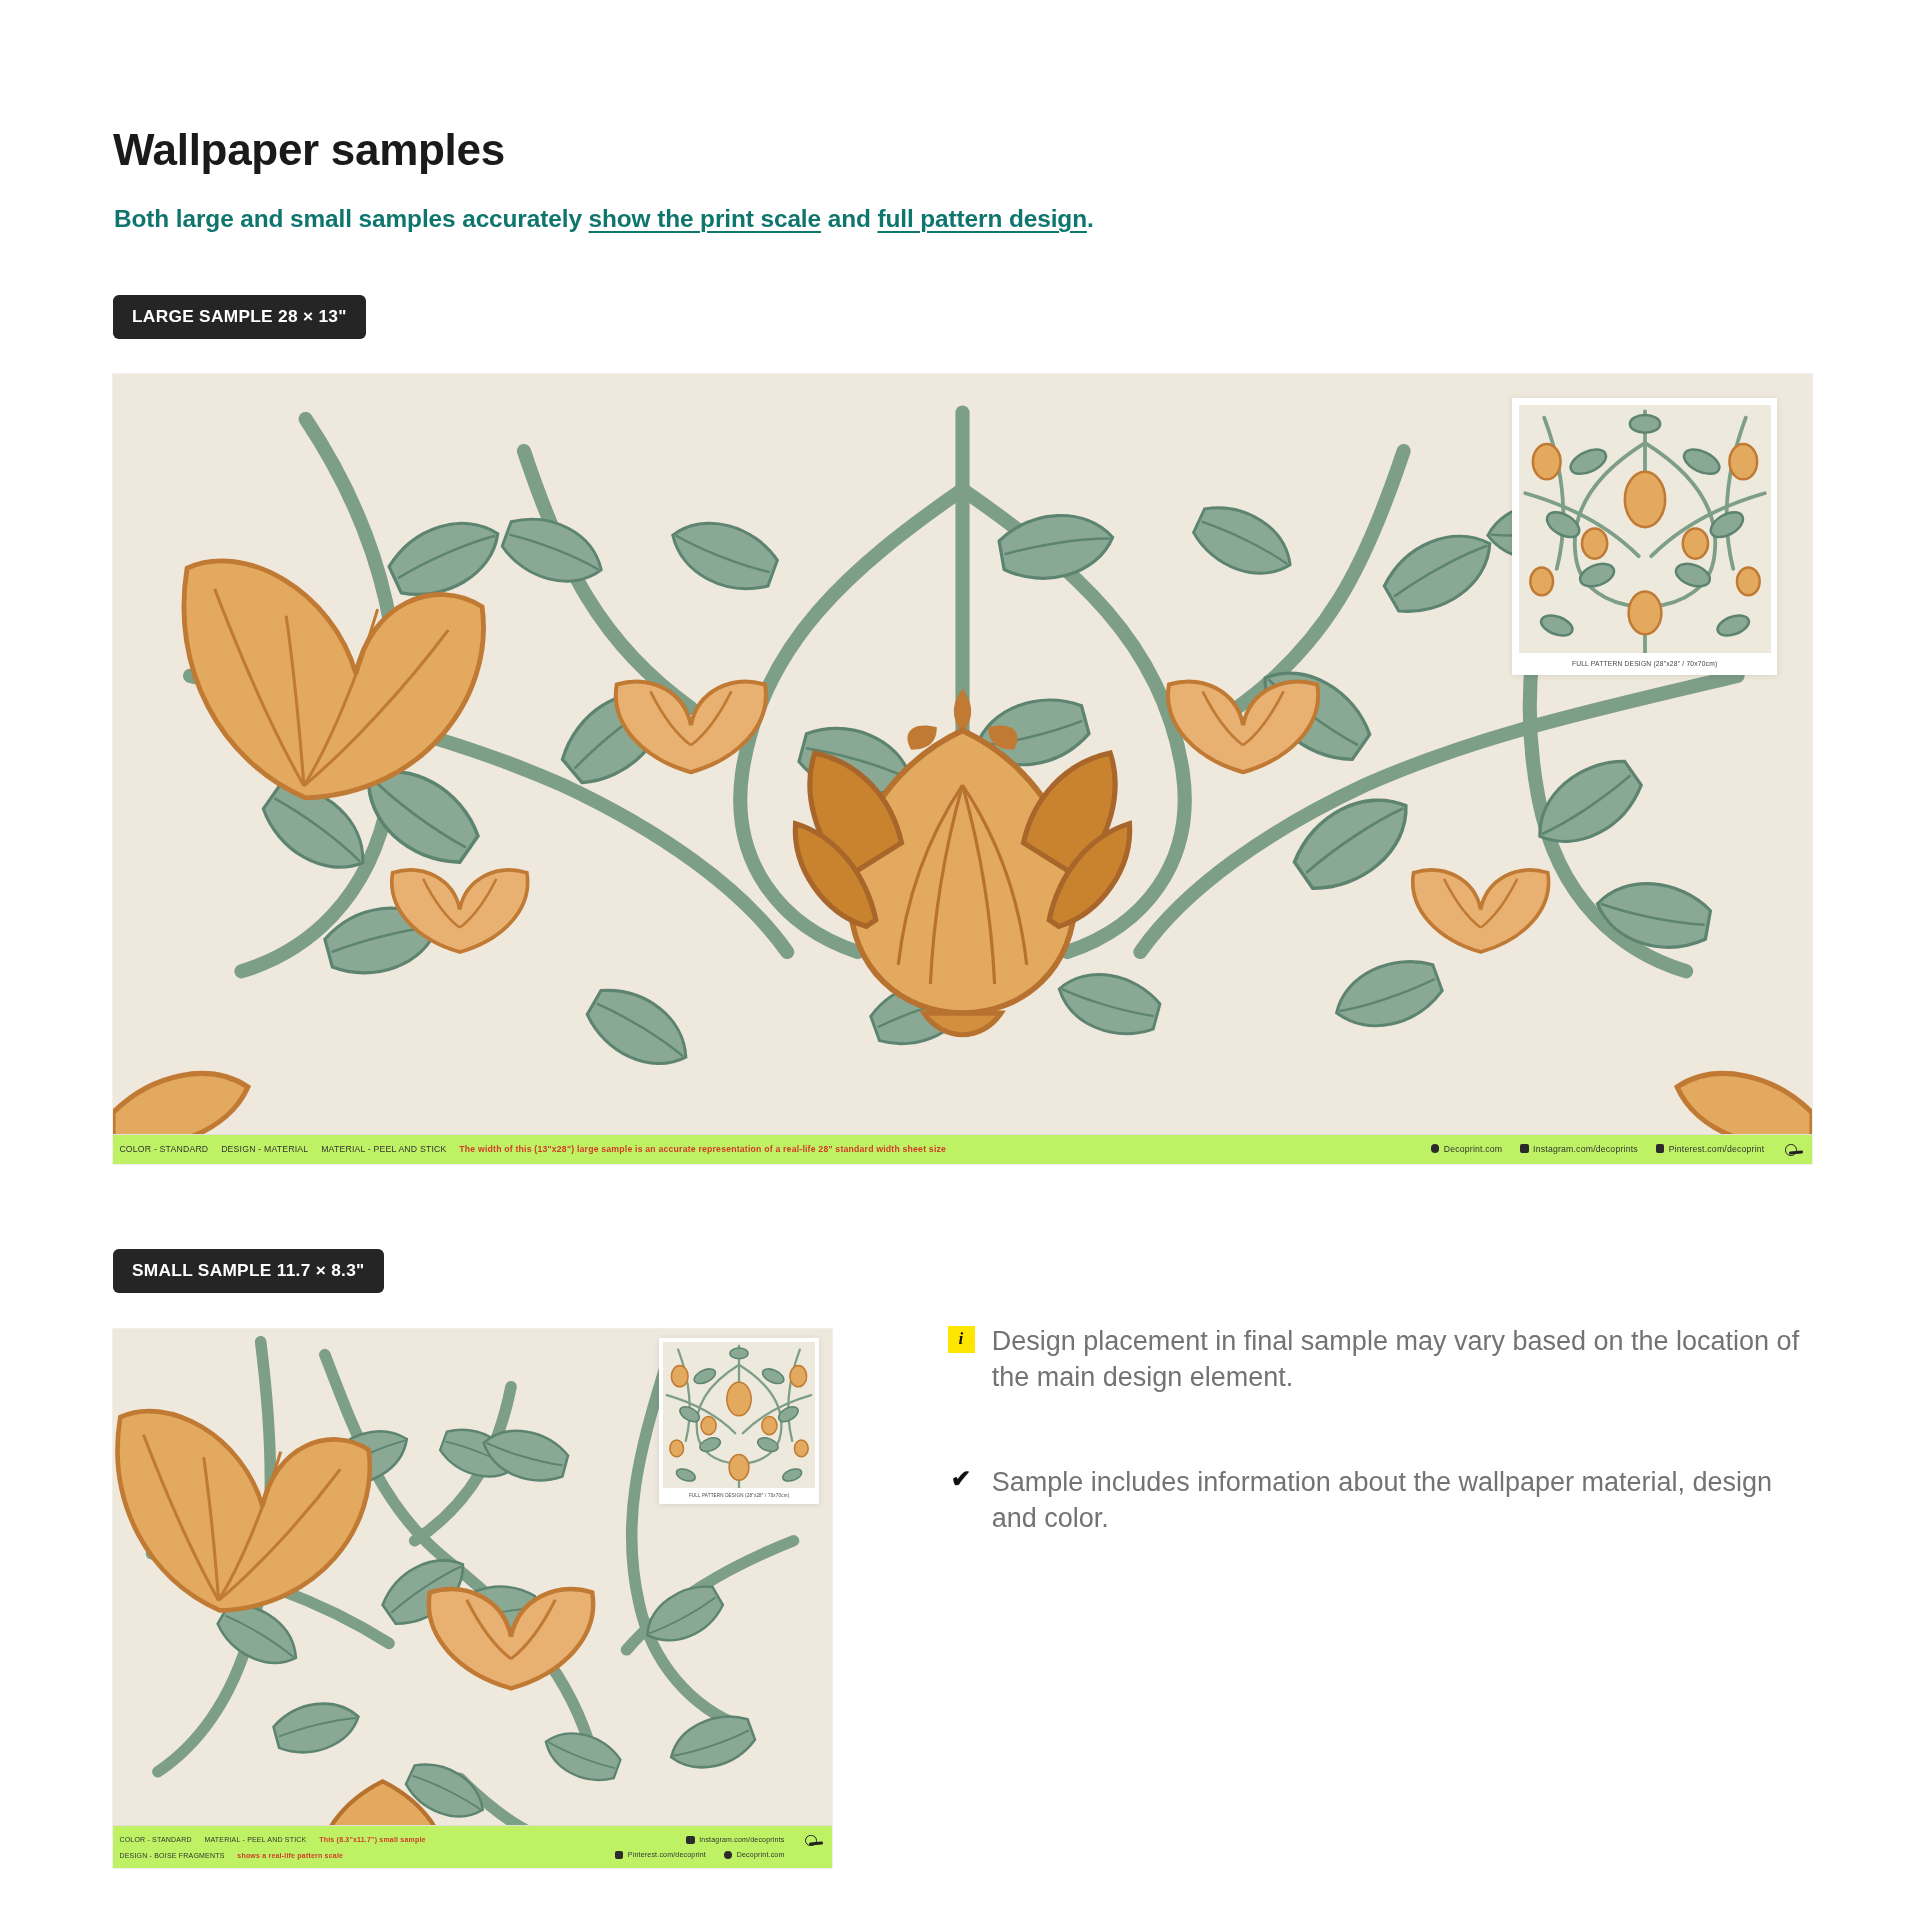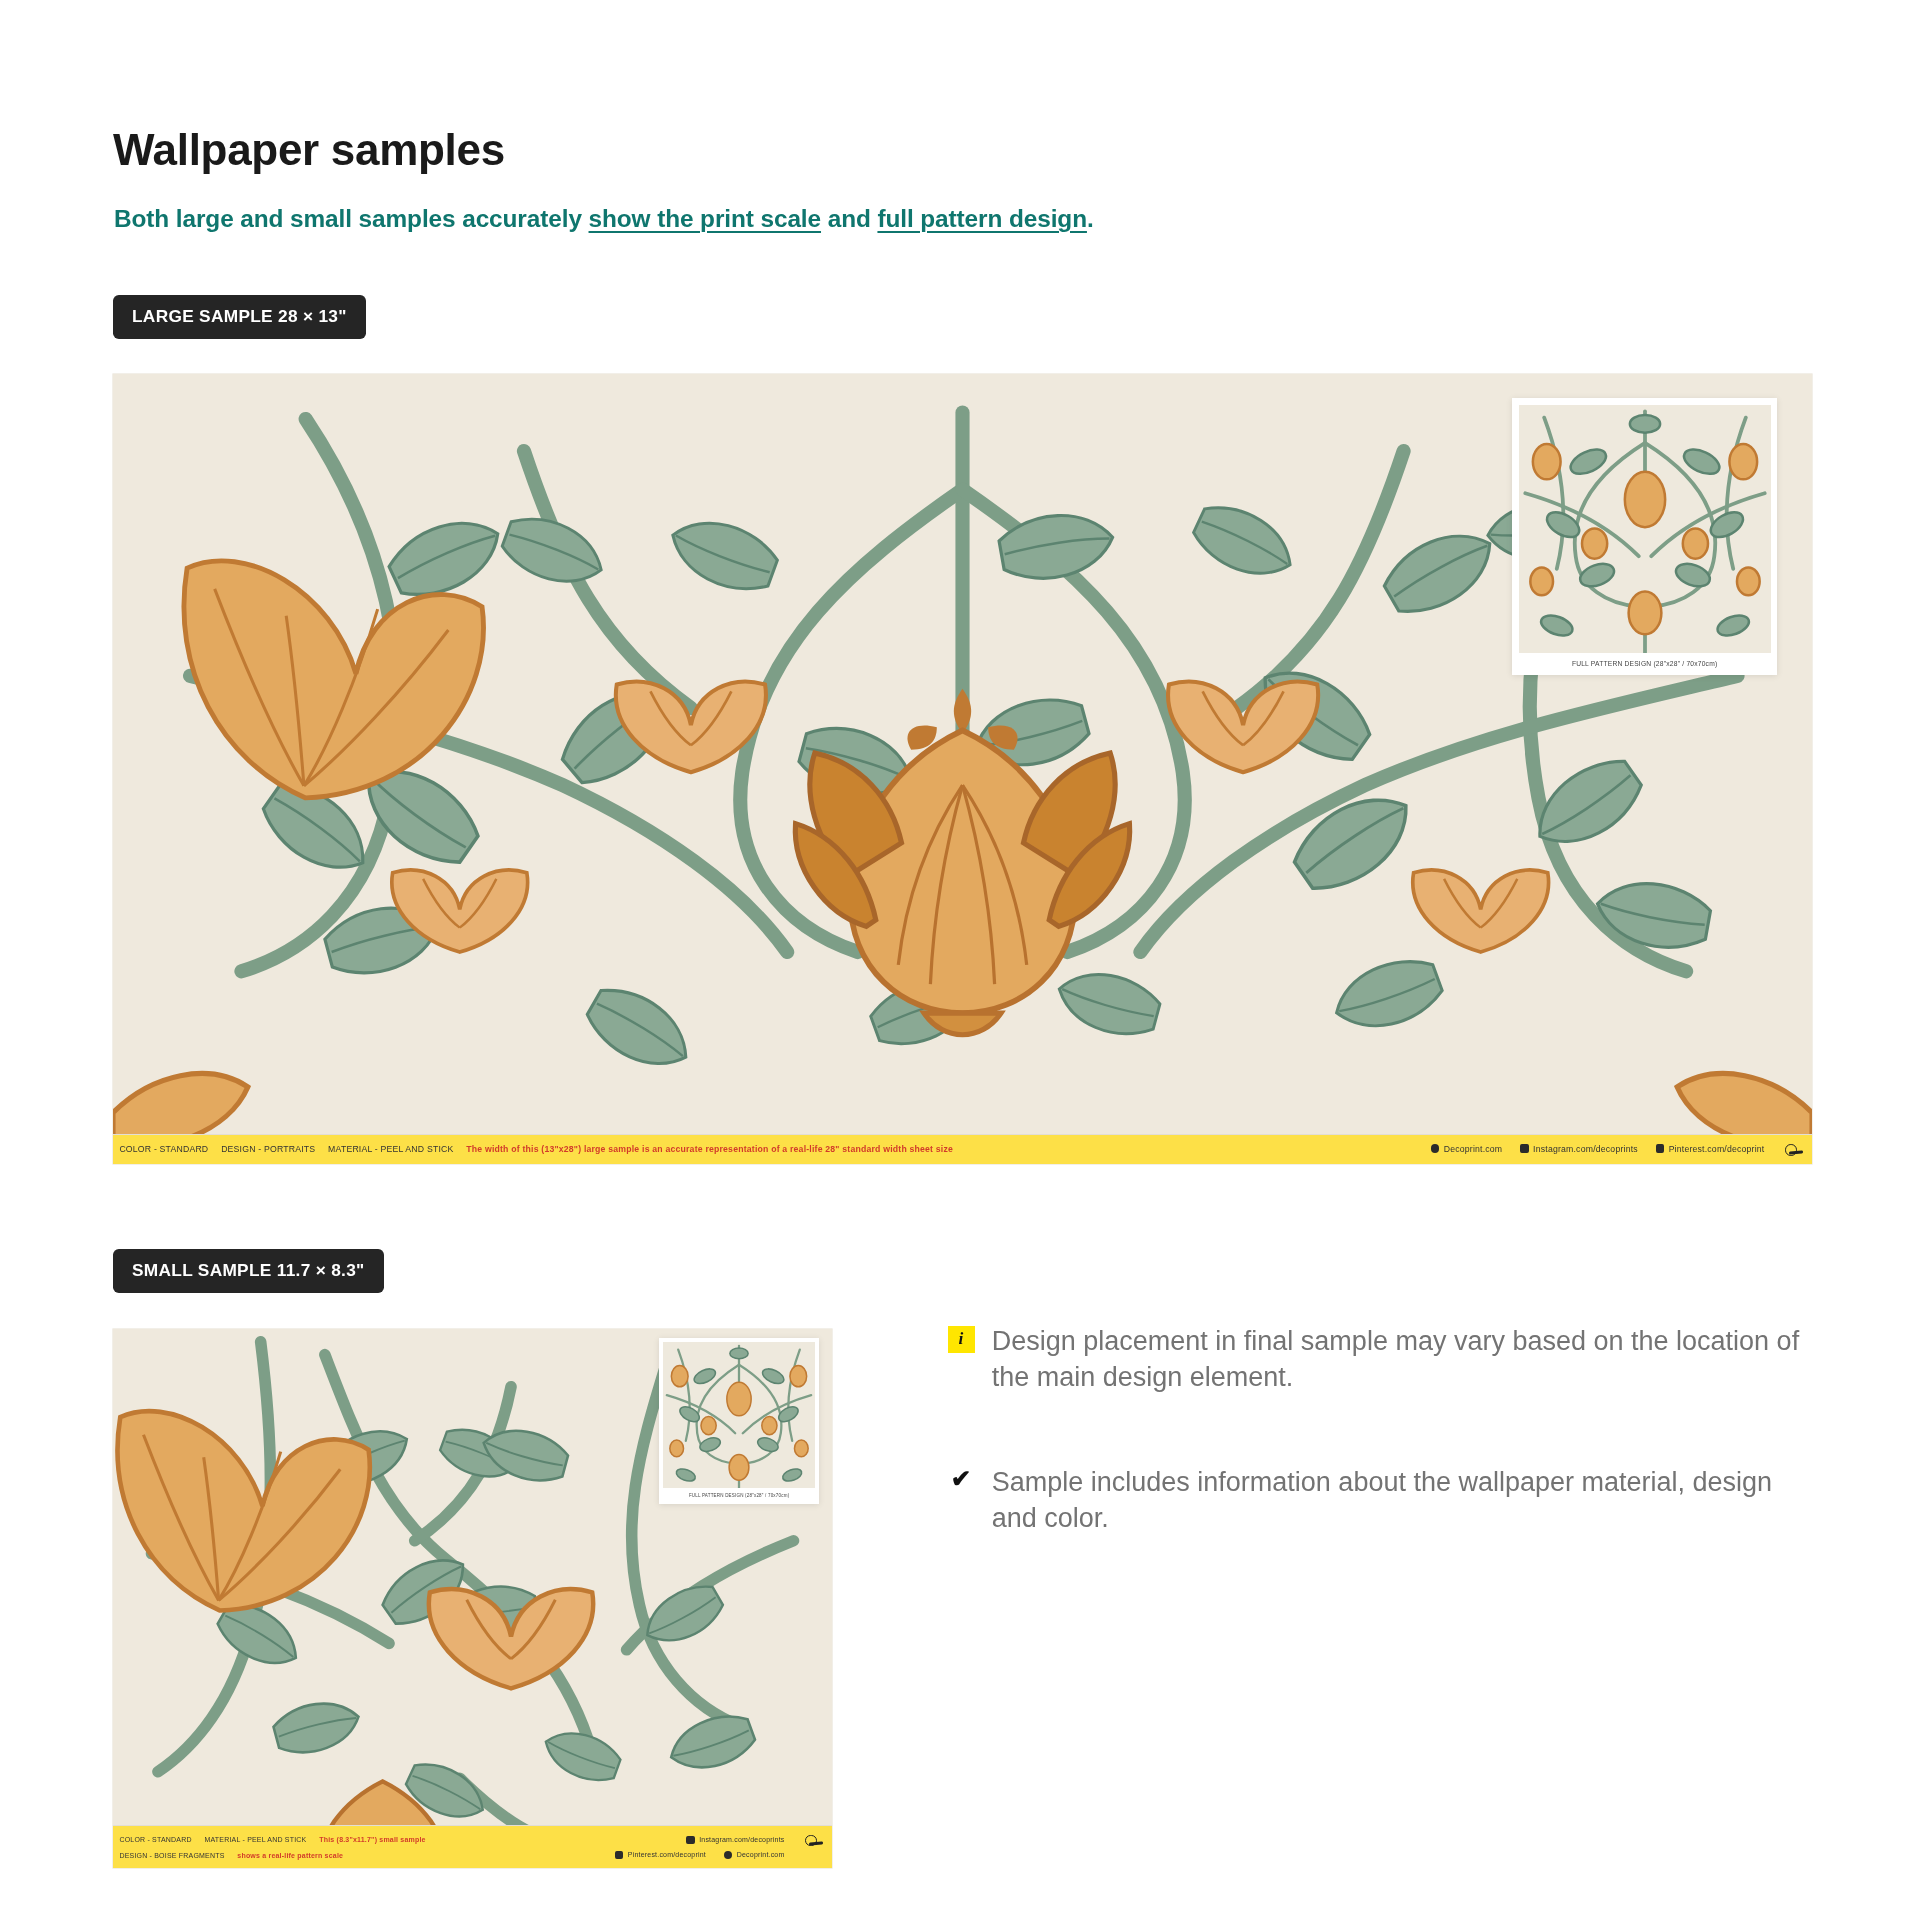--- a/index.html
+++ b/index.html
@@ -92,21 +92,21 @@
   }
 
   
   .art svg { display: block; width: 100%; height: 100%; }
 
   
   .strip {
     position: absolute;
     left: 0; right: 0; bottom: 0;
     height: 29.5px;
-    background: #fde047;
+    background: #bef264;
     border-top: 0.6px solid #e2ded6;
     display: flex;
     align-items: center;
     font-size: 8.3px;
     color: #333;
     letter-spacing: 0.2px;
   }
   #large-sample .strip { height: 29.5px; font-size: 8.7px; }
   #small-sample .strip {
     height: 41px;
@@ -379,21 +379,21 @@
             <ellipse cx="18" cy="140" rx="9" ry="11"></ellipse>
             <ellipse cx="182" cy="140" rx="9" ry="11"></ellipse>
           </g>
         </svg>
       </div>
       <div class="cap">FULL PATTERN DESIGN (28"x28" / 70x70cm)</div>
     </div>
 
     <div class="strip">
       <span class="cell">COLOR - STANDARD</span>
-      <span class="cell">DESIGN - PORTRAITS</span>
+      <span class="cell">DESIGN - MATERIAL</span>
       <span class="cell">MATERIAL - PEEL AND STICK</span>
       <span class="cell red">The width of this (13"x28") large sample is an accurate representation of a real-life 28" standard width sheet size</span>
       <span class="spacer"></span>
       <span class="soc">
           <span class="sq round"></span>
           <span>Decoprint.com</span>
         </span>
       <span class="soc">
           <span class="sq"></span>
           <span>Instagram.com/decoprints</span>

